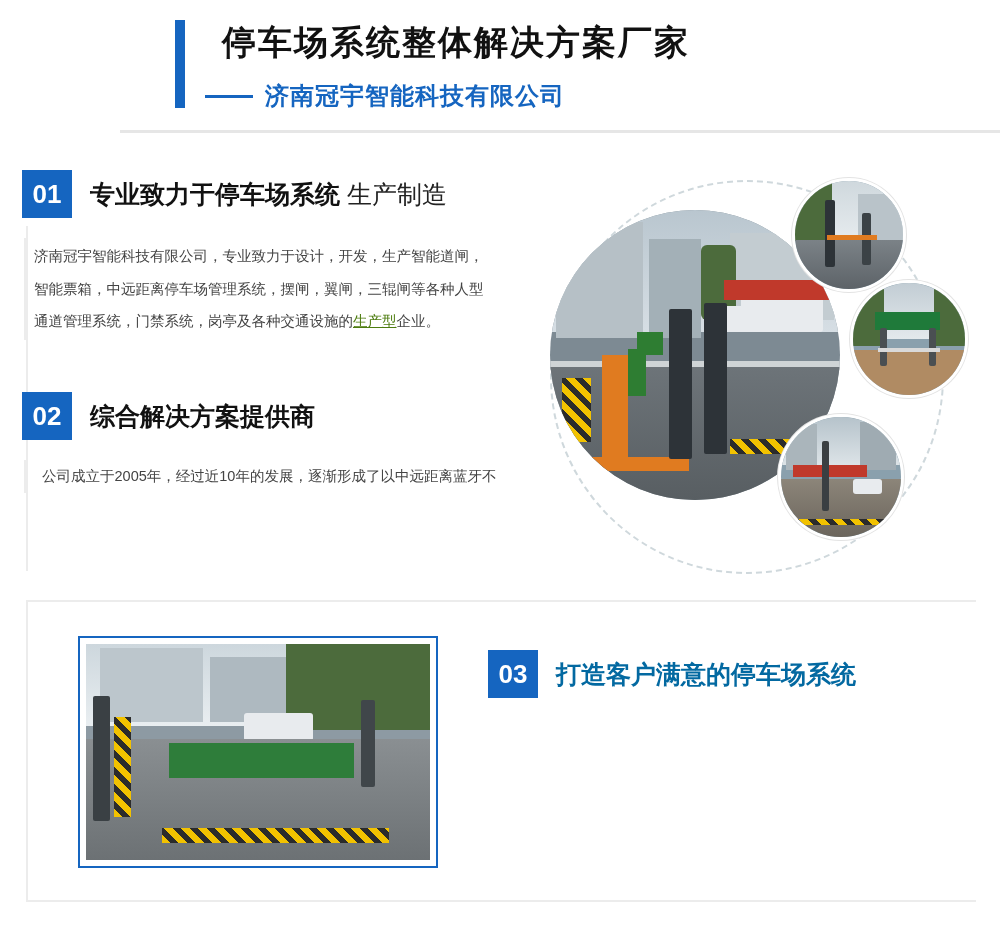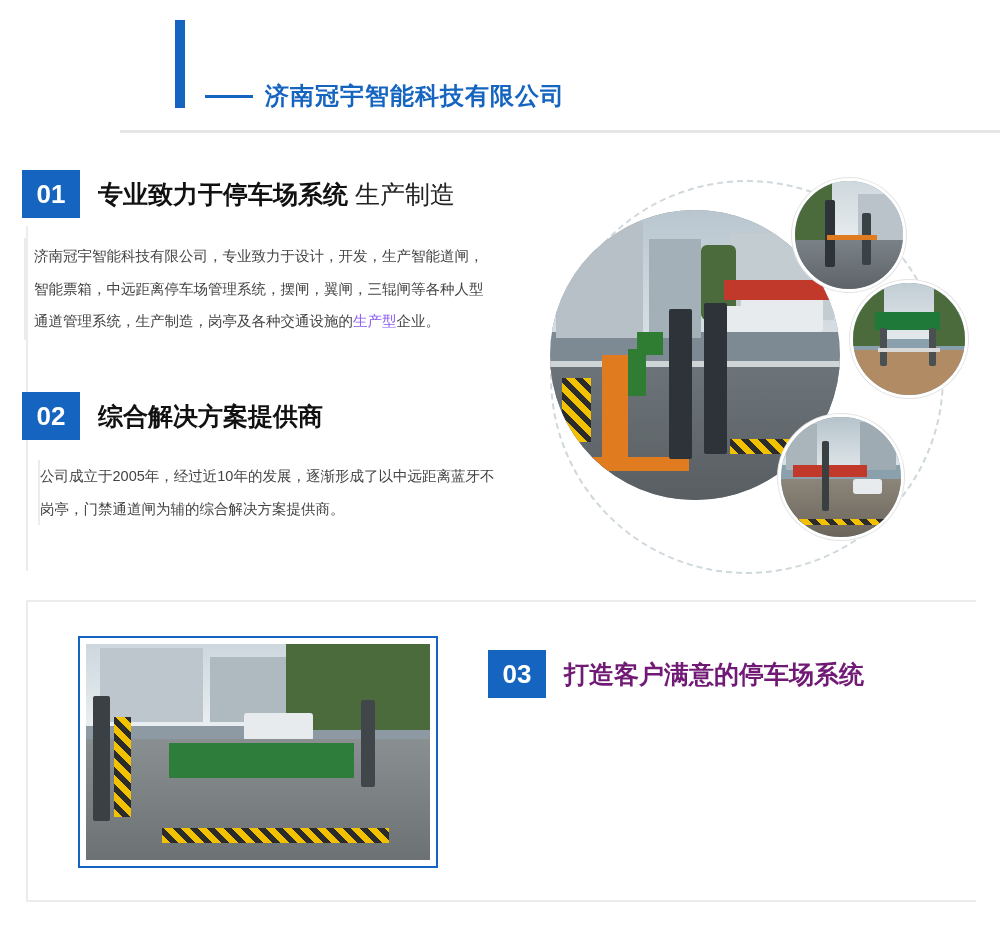--- a/index.html
+++ b/index.html
@@ -72,21 +72,21 @@
     position: absolute;
     left: 120px;
     top: 130px;
     width: 1000px;
     height: 3px;
     background: #e6e6e6;
   }
 
   
   .num-badge {
-    width: 58px;
+    width: 50px;
     height: 48px;
     background: #1565c0;
     color: #fff;
     font-size: 26px;
     font-weight: bold;
     display: flex;
     align-items: center;
     justify-content: center;
     flex: 0 0 auto;
   }
@@ -106,21 +106,22 @@
     color: #222;
   }
 
   .sec-body {
     margin-top: 20px;
     font-size: 14.5px;
     line-height: 2.25;
     color: #444;
   }
   .sec-body .accent {
-    color: #8b5cf6;
+    color: #4d7c0f;
+    text-decoration: underline;
   }
 
   
   .sec01 {
     position: absolute;
     left: 22px;
     top: 170px;
     width: 510px;
   }
   .sec01 .sec-body {
@@ -133,23 +134,23 @@
   }
 
   
   .sec02 {
     position: absolute;
     left: 22px;
     top: 392px;
     width: 510px;
   }
   .sec02 .sec-body {
-    padding-left: 0;
+    padding-left: 16px;
     border-left: 2px solid #ececec;
-    margin-left: 16px;
+    margin-left: 2px;
     padding-right: 4px;
   }
 
   
   .left-spine {
     position: absolute;
     left: 26px;
     top: 226px;
     width: 2px;
     height: 345px;
@@ -232,21 +233,21 @@
   }
 
   
   .sec03 {
     position: absolute;
     left: 488px;
     top: 650px;
     width: 490px;
   }
   .sec03 .num-badge { background:#1565c0; }
-  .sec03 .sec-title { color:#701a75; }
+  .sec03 .sec-title { color:#0369a1; }
   .sec03 .sec-body {
     padding-left: 10px;
     border-left: 2px solid #ececec;
     margin-left: 2px;
     padding-right: 2px;
   }
 
   
   .bottom-spine {
     position: absolute;
@@ -273,20 +274,21 @@
     background: #ececec;
   }
 </style>
 </head>
 <body>
 
 <div class="page">
 
   <div class="header">
     <div class="header-bar"></div>
+    <div class="header-title">停车场系统整体解决方案厂家</div>
     <div class="header-sub-wrap">
       <div class="header-dash"></div>
       <div class="header-sub">济南冠宇智能科技有限公司</div>
     </div>
     <div class="header-rule"></div>
   </div>
 
   <div class="left-spine"></div>
 
   <div class="sec01">
@@ -294,33 +296,32 @@
       <div class="num-badge">01</div>
       <div class="sec-title">
         <span>专业致力于停车场系统</span>
         <span class="thin">生产制造</span>
       </div>
     </div>
     <div class="sec-body">
       <div>济南冠宇智能科技有限公司，专业致力于设计，开发，生产智能道闸，</div>
       <div>智能票箱，中远距离停车场管理系统，摆闸，翼闸，三辊闸等各种人型</div>
       <div>
-        <span>通道管理系统，生产制造，岗亭及各种交通设施的</span><span class="accent">生产型</span><span>企业。</span>
+        <span>通道管理系统，门禁系统，岗亭及各种交通设施的</span><span class="accent">生产型</span><span>企业。</span>
       </div>
     </div>
   </div>
 
   <div class="sec02">
     <div class="sec-heading">
       <div class="num-badge">02</div>
       <div class="sec-title">综合解决方案提供商</div>
     </div>
     <div class="sec-body">
       <div>公司成立于2005年，经过近10年的发展，逐渐形成了以中远距离蓝牙不</div>
-      <div>岗亭，门禁通道闸为辅的综合解决方案提供商。</div>
     </div>
   </div>
 
   <div class="collage">
     <div class="dash-ring"></div>
 
     <div class="main-photo">
       <div class="ph">
         <div class="sky"></div>
         <div class="bldg" style="left:2%;top:4%;width:30%;height:40%;background:#b6c0c6;"></div>

